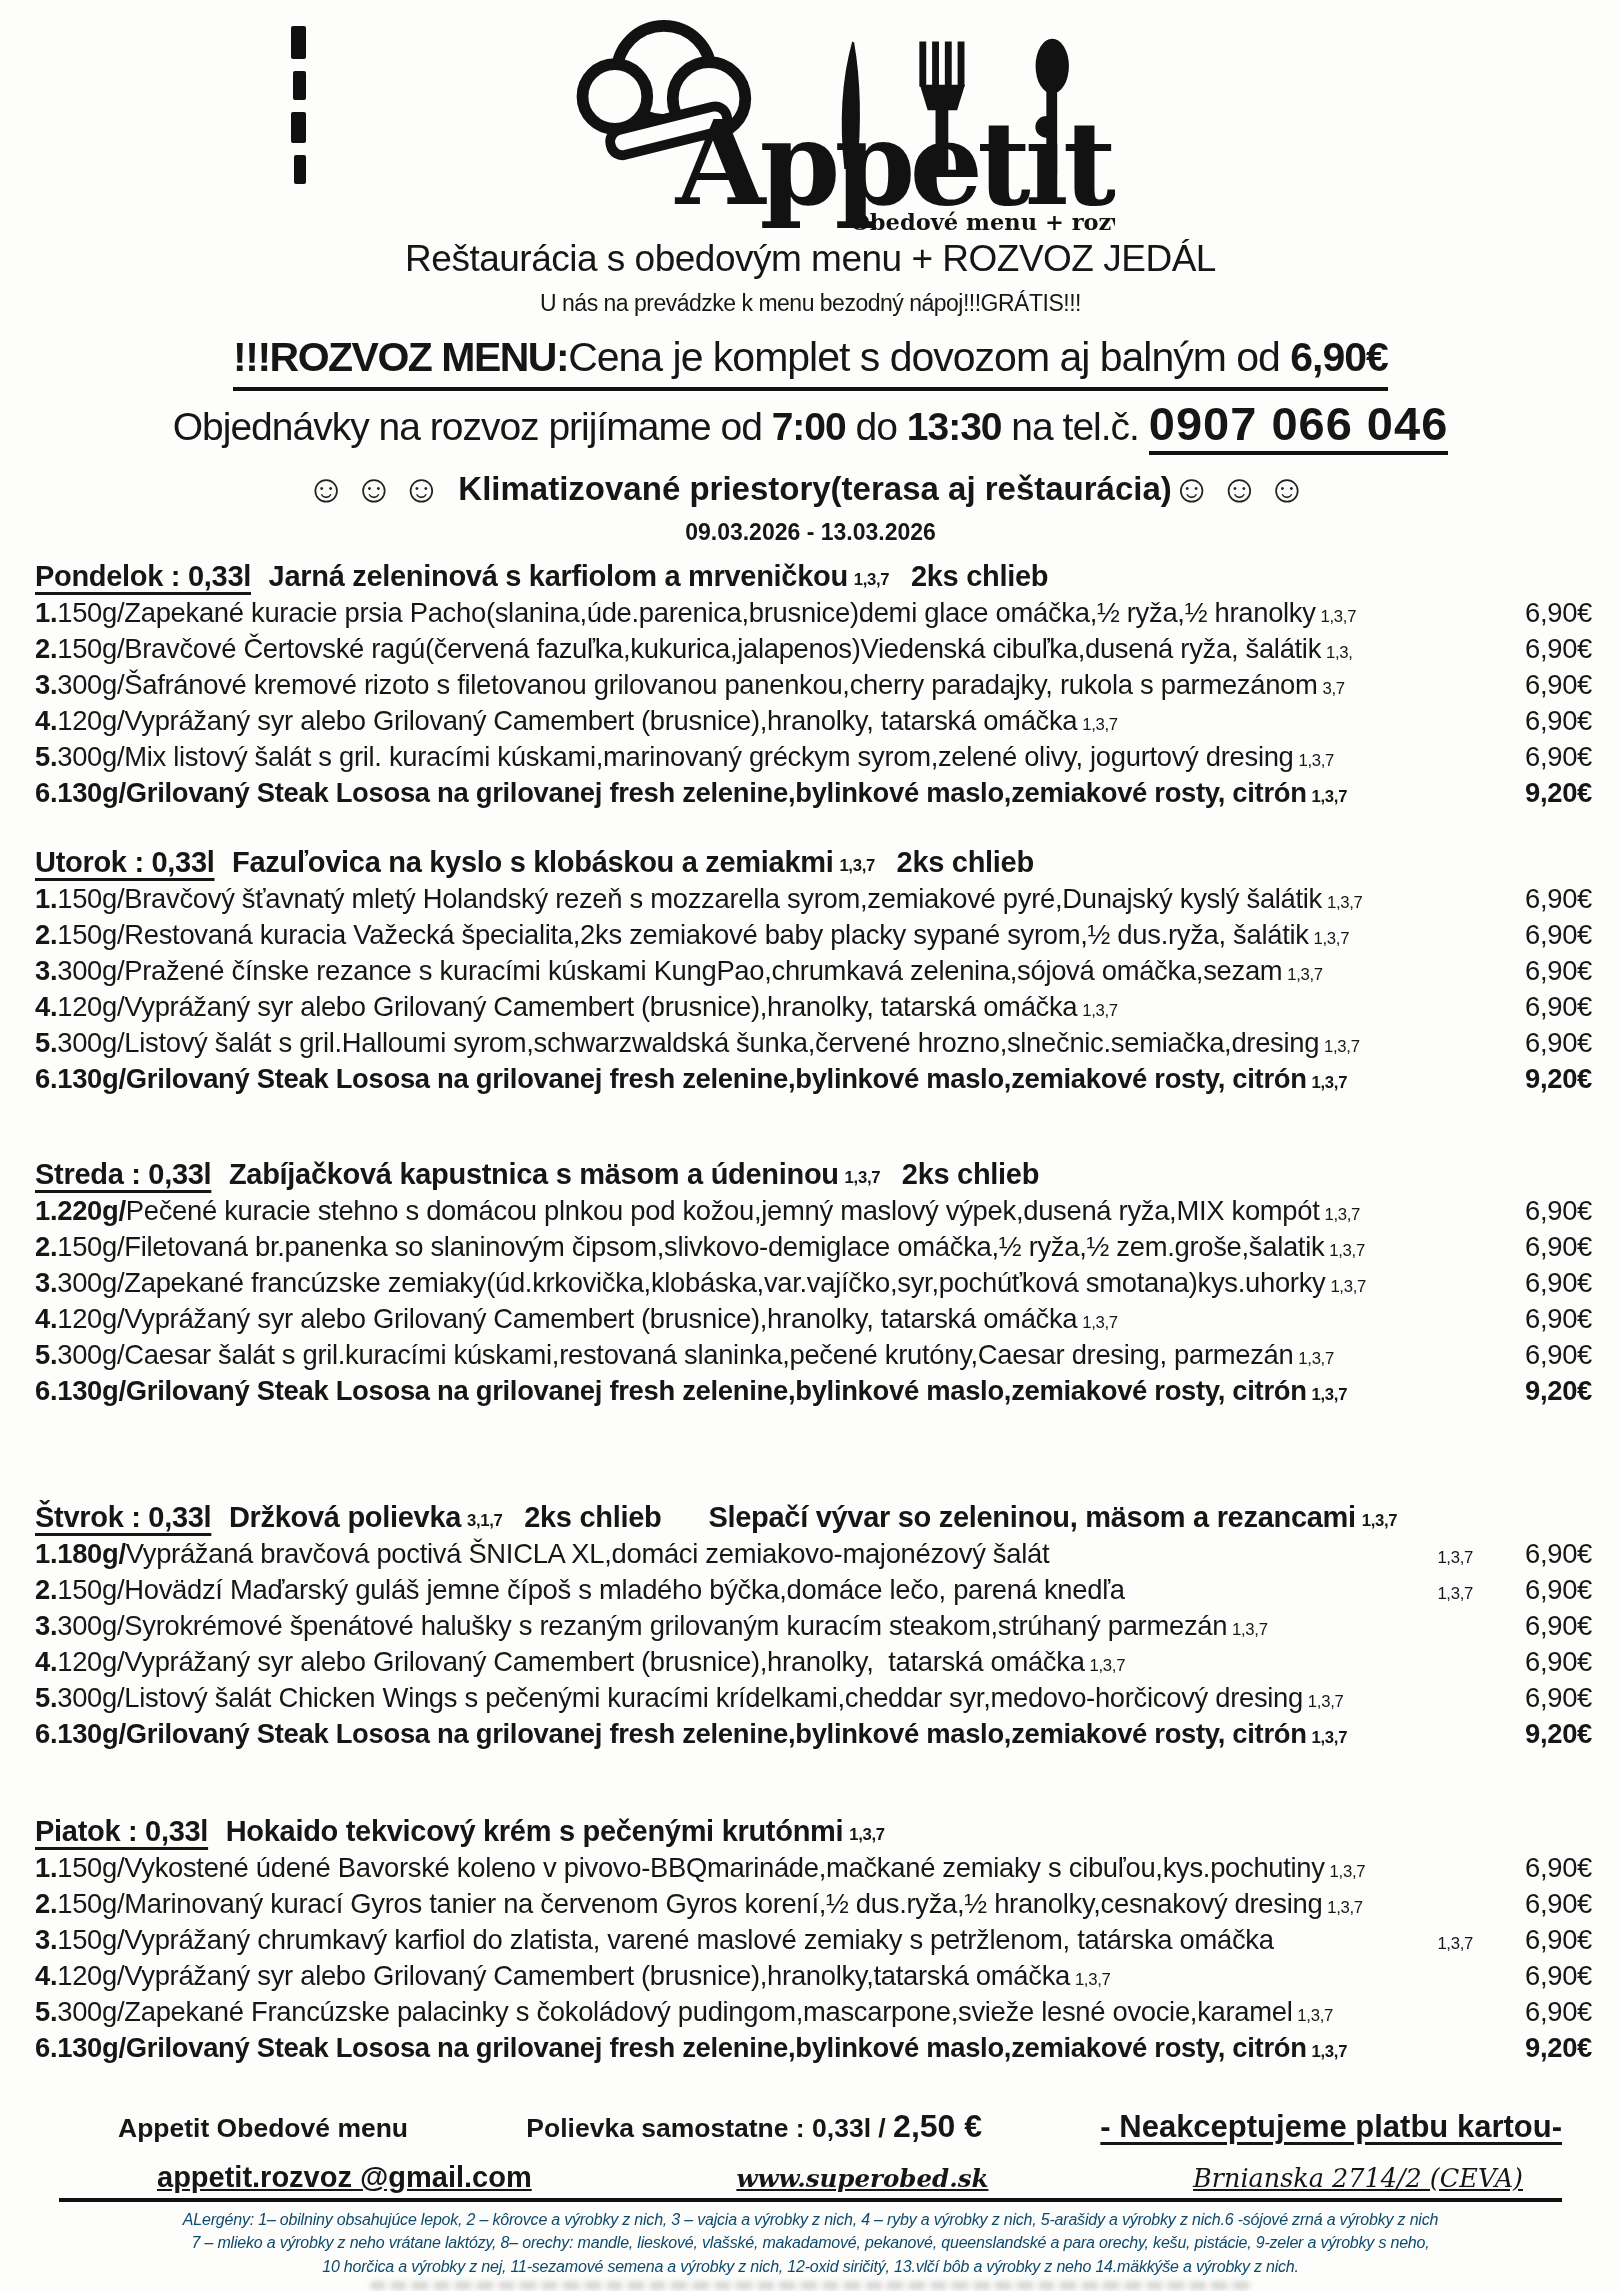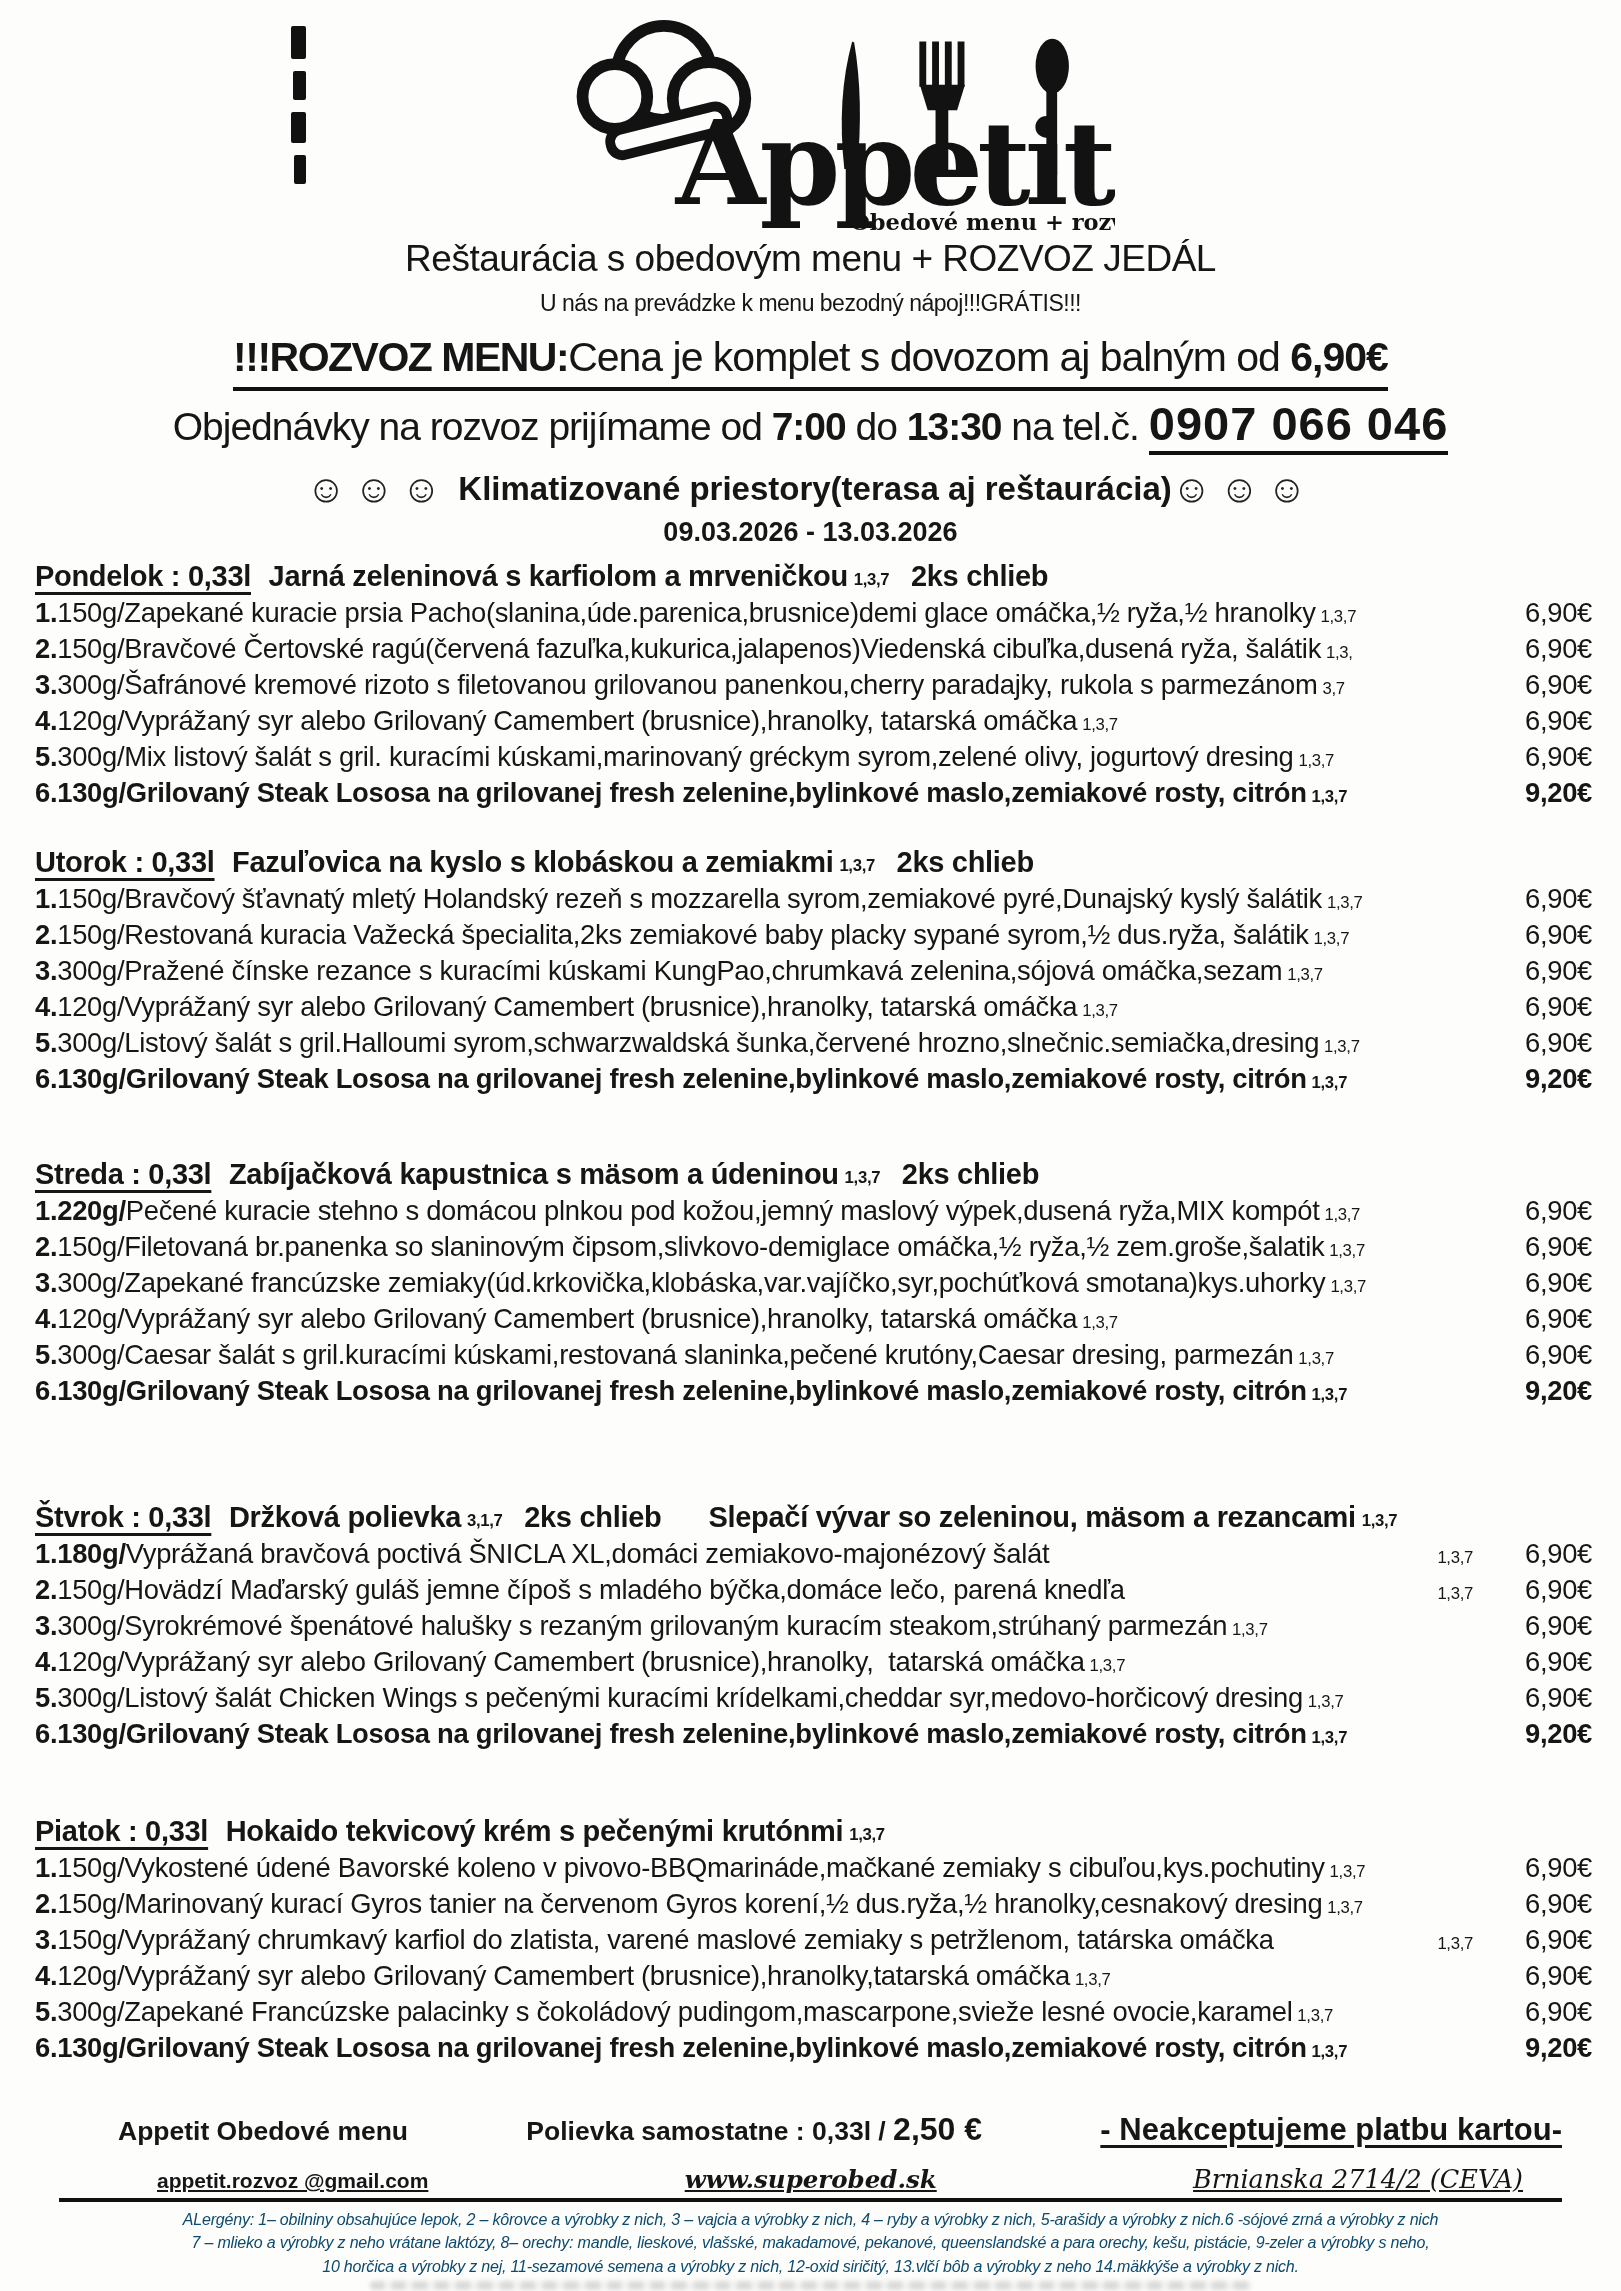--- a/index.html
+++ b/index.html
@@ -22,21 +22,21 @@
   .hdr-line1{font-size:37px;line-height:45px;letter-spacing:-0.5px;margin-top:2px;}
   .hdr-line2{font-size:23px;line-height:45px;letter-spacing:-0.5px;}
   .rozvoz{display:inline-block;border-bottom:4.9px solid #111;font-size:41px;line-height:55px;letter-spacing:-1px;margin-top:3.9px;padding-bottom:2px;}
   .rozvoz .lbl{font-weight:bold;letter-spacing:-1.5px;}
   .rozvoz .prc{font-weight:bold;}
   .orders{font-size:39px;line-height:61px;letter-spacing:-1px;margin-top:2px;}
   .orders b{font-weight:bold;}
   .phone{font-weight:bold;font-size:47px;border-bottom:4.9px solid #111;padding-bottom:1px;letter-spacing:1px;}
   .climate{font-size:33px;line-height:49px;font-weight:bold;margin-top:7.8px;}
   .smileys{font-weight:normal;font-size:39px;letter-spacing:7.8px;vertical-align:-2px;color:#222;}
-  .daterange{font-size:27px;font-weight:bold;line-height:39px;}
+  .daterange{font-size:23px;font-weight:bold;line-height:39px;}
   
   .menu{padding:5.9px 29px 0 35px;}
   .day + .day{margin-top:33px;}
   .day:nth-child(3){margin-top:59px;}
   .day:nth-child(4){margin-top:90px;}
   .day:nth-child(5){margin-top:61px;}
   .day-head{display:flex;align-items:flex-end;font-size:29px;font-weight:bold;line-height:37px;white-space:pre;letter-spacing:-0.3px;}
   .day-name{text-decoration:underline;text-decoration-thickness:2.9px;text-underline-offset:5.9px;margin-right:17.6px;}
   .soup-allerg,.soup2-allerg{font-size:16.7px;margin-left:5.9px;align-self:flex-end;line-height:30px;}
   .soup-extra{margin-left:21.6px;}
@@ -51,21 +51,21 @@
   .item-row.bold{font-weight:bold;}
   .item-row.qb .qty{font-weight:bold;}
   
   .footer{position:absolute;left:0;right:0;bottom:0;padding:0 59px 13.7px 59px;}
   .f-row1{display:flex;align-items:baseline;justify-content:space-between;}
   .f-brand{font-weight:bold;font-size:26.5px;margin-left:59px;}
   .f-soup{font-weight:bold;font-size:26.5px;}
   .f-soup .big{font-size:32px;}
   .f-nocard{font-weight:bold;font-size:31px;text-decoration:underline;text-decoration-thickness:2.9px;text-underline-offset:4.9px;}
   .f-row2{display:flex;align-items:baseline;justify-content:space-between;margin-top:15.7px;}
-  .f-email{font-weight:bold;font-size:21px;text-decoration:underline;margin-left:98px;}
+  .f-email{font-weight:bold;font-size:29px;text-decoration:underline;margin-left:98px;}
   .f-web{font-weight:bold;font-style:italic;font-size:24.5px;text-decoration:underline;font-family:"DejaVu Serif",serif;}
   .f-addr{font-style:italic;font-size:25.5px;text-decoration:underline;font-family:"DejaVu Serif",serif;margin-right:39px;}
   .f-rule{border-top:4.9px solid #111;margin-top:3.9px;}
   .fineprint{text-align:center;font-style:italic;font-size:16px;line-height:23.5px;color:#0c4a6e;margin-top:5.9px;letter-spacing:-0.2px;}
 </style>
 </head>
 <body>
 
 <div class="page">
 

